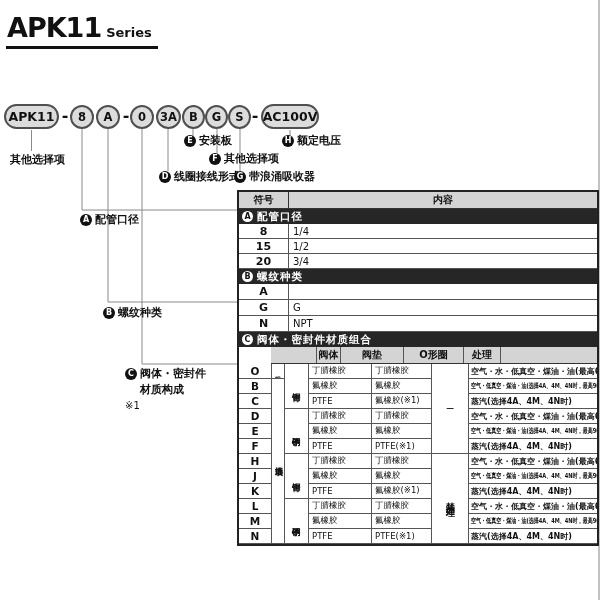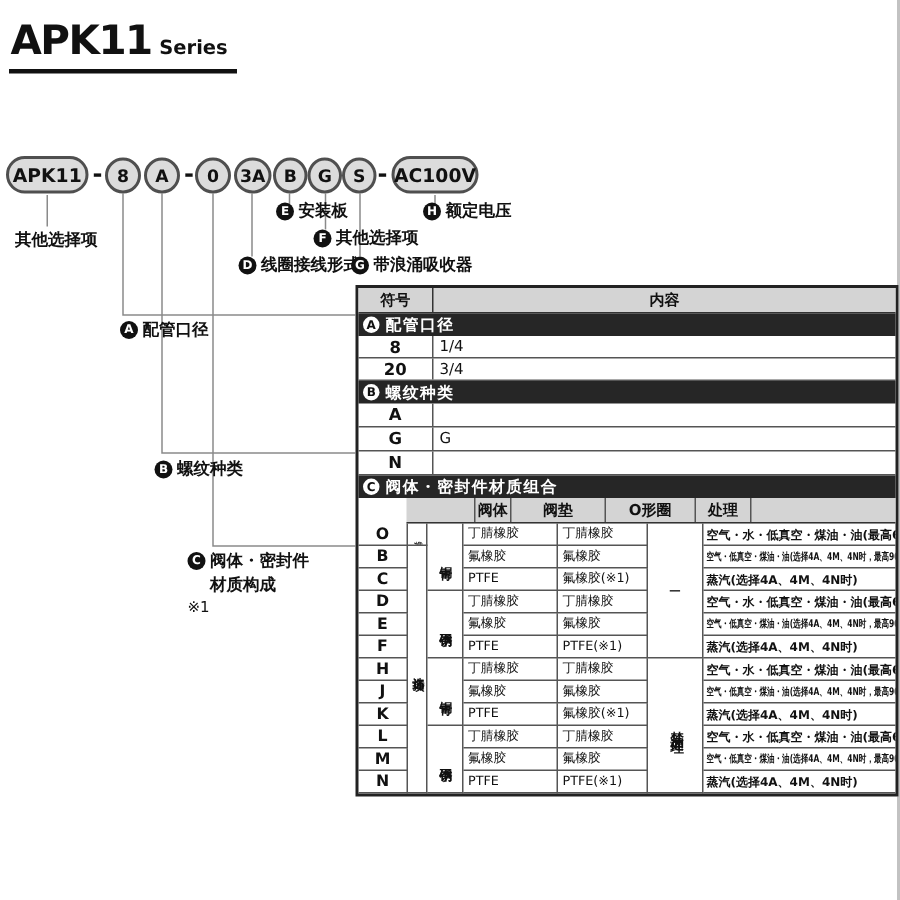--- a/index.html
+++ b/index.html
@@ -162,39 +162,44 @@
     <div class="secbar">
       <span class="wbadge">A</span>
       <span>配管口径</span>
     </div>
     <div id="rows-a">
         <div class="srow">
           <div class="sym">8</div>
           <div class="val">1/4</div>
         </div>
         <div class="srow">
+          <div class="sym">15</div>
+          <div class="val">1/2</div>
+        </div>
+        <div class="srow">
           <div class="sym">20</div>
           <div class="val">3/4</div>
         </div>
       </div>
 
     <div class="secbar">
       <span class="wbadge">B</span>
       <span>螺纹种类</span>
     </div>
     <div id="rows-b">
         <div class="srow">
           <div class="sym">A</div>
         </div>
         <div class="srow">
           <div class="sym">G</div>
           <div class="val">G</div>
         </div>
         <div class="srow">
           <div class="sym">N</div>
+          <div class="val">NPT</div>
         </div>
       </div>
 
     <div class="secbar">
       <span class="wbadge">C</span>
       <span>阀体・密封件材质组合</span>
     </div>
     <div class="chead" id="chead">
         <div class="c0"></div>
         <div class="c1">阀体</div>

